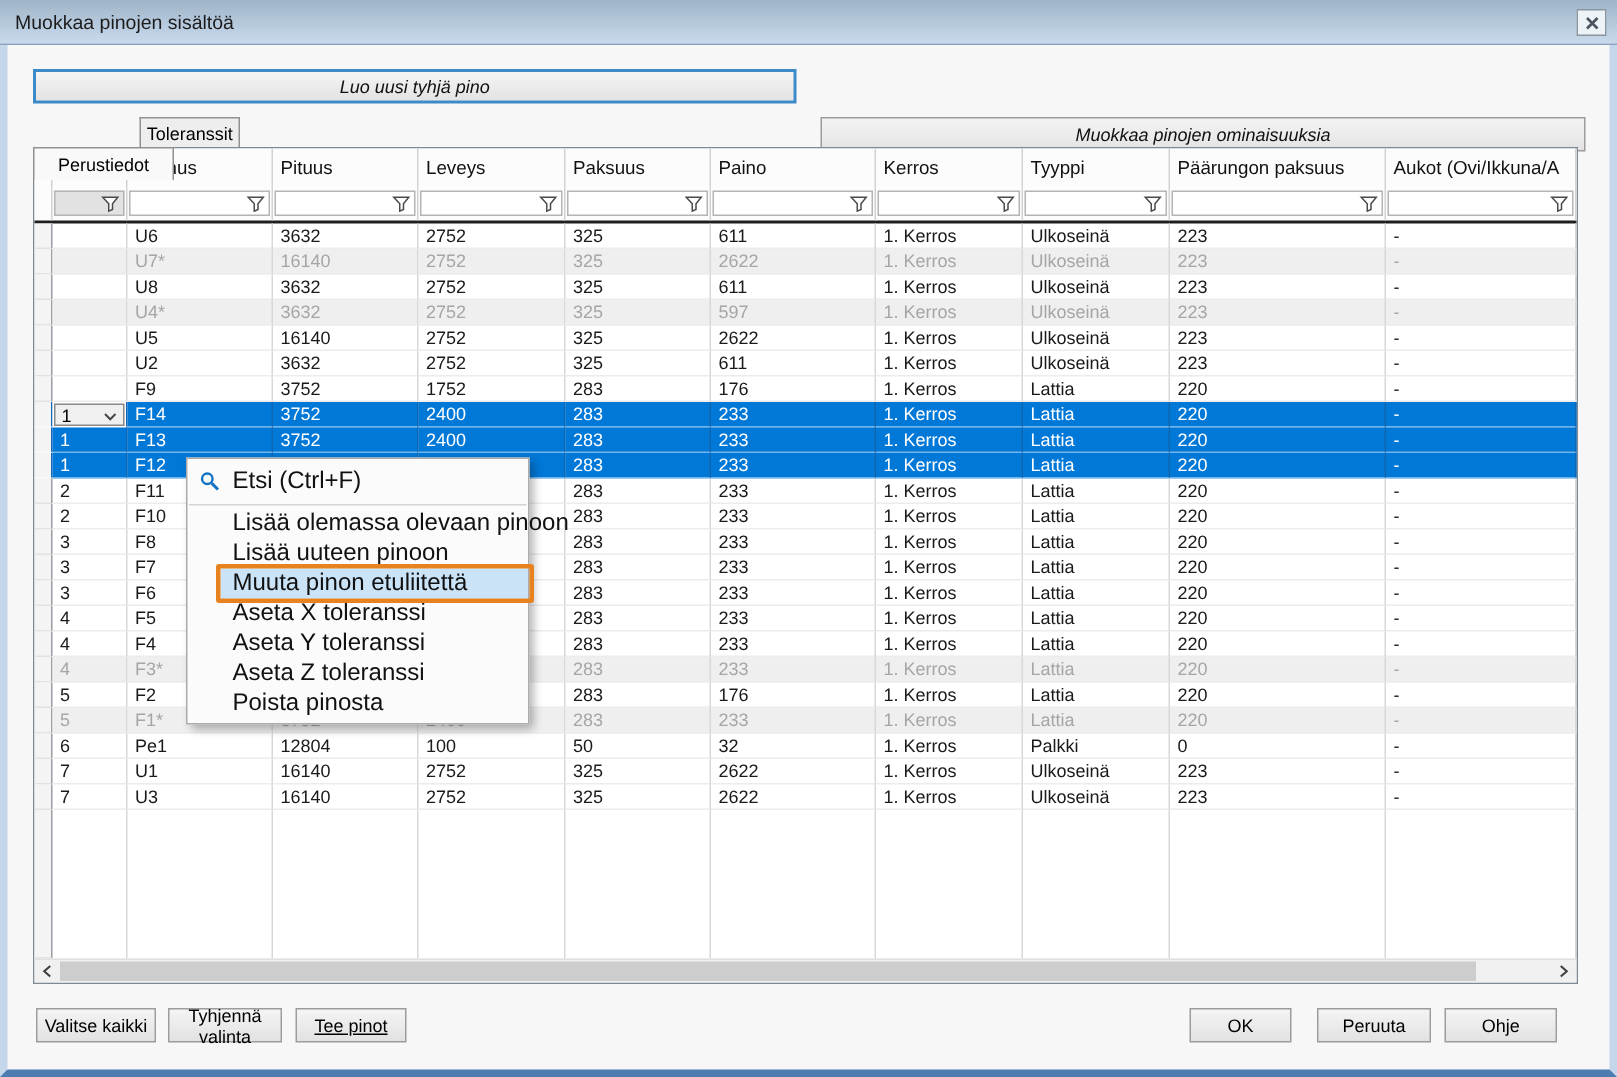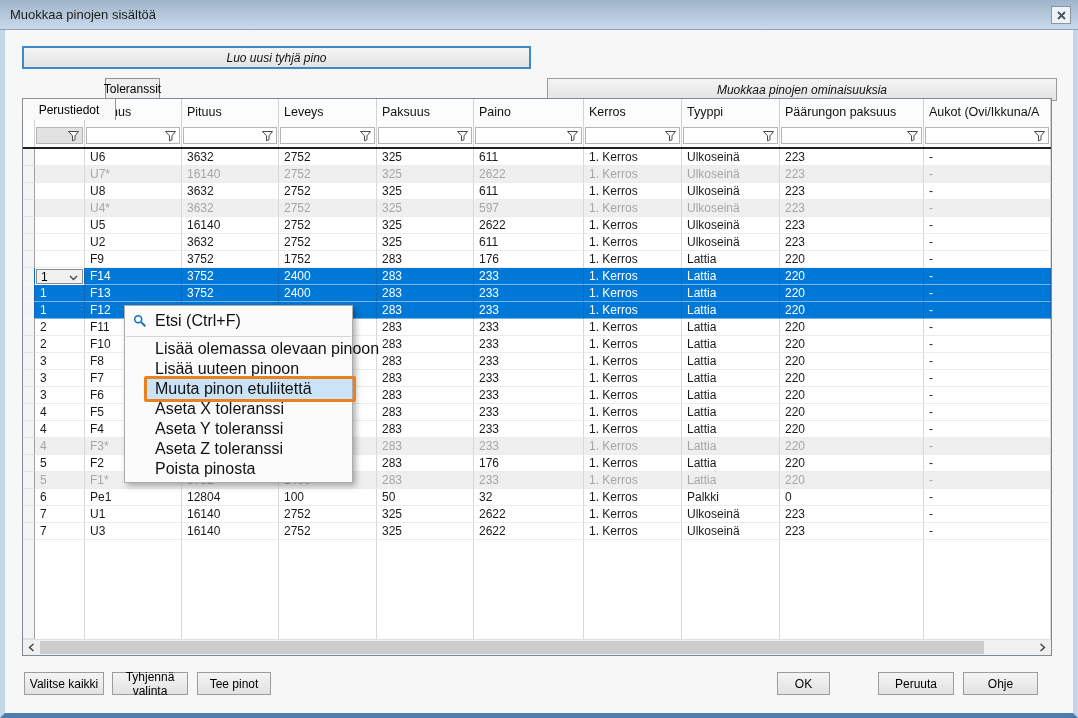--- a/index.html
+++ b/index.html
@@ -20,21 +20,21 @@
 
   .btn { position:absolute; height:23px; background:linear-gradient(#f4f4f4,#e3e3e3);
     border:1px solid #9c9c9c; font-size:12px; color:#111; font-family:"Liberation Sans",sans-serif;
     display:flex; align-items:center; justify-content:center; cursor:pointer;font-style:italic; }
   .btn-create { left:17px; top:16px; width:509px; border:2px solid #3d8ac9; }
   .btn-edit   { left:542px; top:16px; width:510px;margin-top:32px; }
 
   .tab { position:absolute; font-size:12px; display:flex; align-items:center; justify-content:center;
     border:1px solid #919191; border-bottom:none; background:#eeeeee; cursor:pointer; }
   .tab-active { left:17px; top:46px; width:94px; height:22px; background:#f9f9f9; z-index:2;margin-top:22px; }
-  .tab-idle   { left:100px; top:48px; width:55px; height:20px; }
+  .tab-idle   { left:88px; top:48px; width:67px; height:20px; }
 
   
   .grid { position:absolute; left:17px; top:68px; width:1030px; height:558px;
     border:1px solid #7f8993; background:#ffffff; }
   .cols { display:grid; grid-template-columns:12px 50px 97px 97px 98px 97px 110px 98px 98px 144px minmax(0,1fr); }
 
   .hrow { height:26px; background:#fcfcfc; }
   .hcell { position:relative; font-size:12.5px; color:#111; padding:6px 0 0 5px;
     border-right:1px solid #d2d2d2; white-space:nowrap; overflow:hidden; }
   .hcell.corner { padding:0; }
@@ -78,22 +78,22 @@
   .msep { height:1px; background:#d4d4d4; margin:2px 1px; }
   .hlbg { position:absolute; left:22px; right:0; top:0; bottom:0; background:#cbe3f6; z-index:1; }
   .anno { position:absolute; left:19px; right:-4px; top:-3px; bottom:-3px;
     border:3px solid #e8821e; border-radius:2px; z-index:3; pointer-events:none; }
 
   
   .fbtn { position:absolute; top:642px; height:23px; background:linear-gradient(#f4f4f4,#e2e2e2);
     border:1px solid #9c9c9c; font-size:12px; display:flex; align-items:center; justify-content:center; cursor:pointer; }
   .b-valitse { left:19px;  width:80px; }
   .b-tyhjenna{ left:107px; width:76px; }
-  .b-tee     { left:192px; width:74px; }
-  .b-ok      { left:772px; width:53px; }
+  .b-tee     { left:192px; width:74px;text-decoration:underline; }
+  .b-ok      { left:788px; width:68px; }
   .b-peruuta { left:873px; width:76px; }
   .b-ohje    { left:958px; width:75px; }
 </style>
 </head>
 <body>
 
 <div class="dialog">
   <div class="titlebar">
     <span class="title">Muokkaa pinojen sisältöä</span>
     <div class="closebtn">

